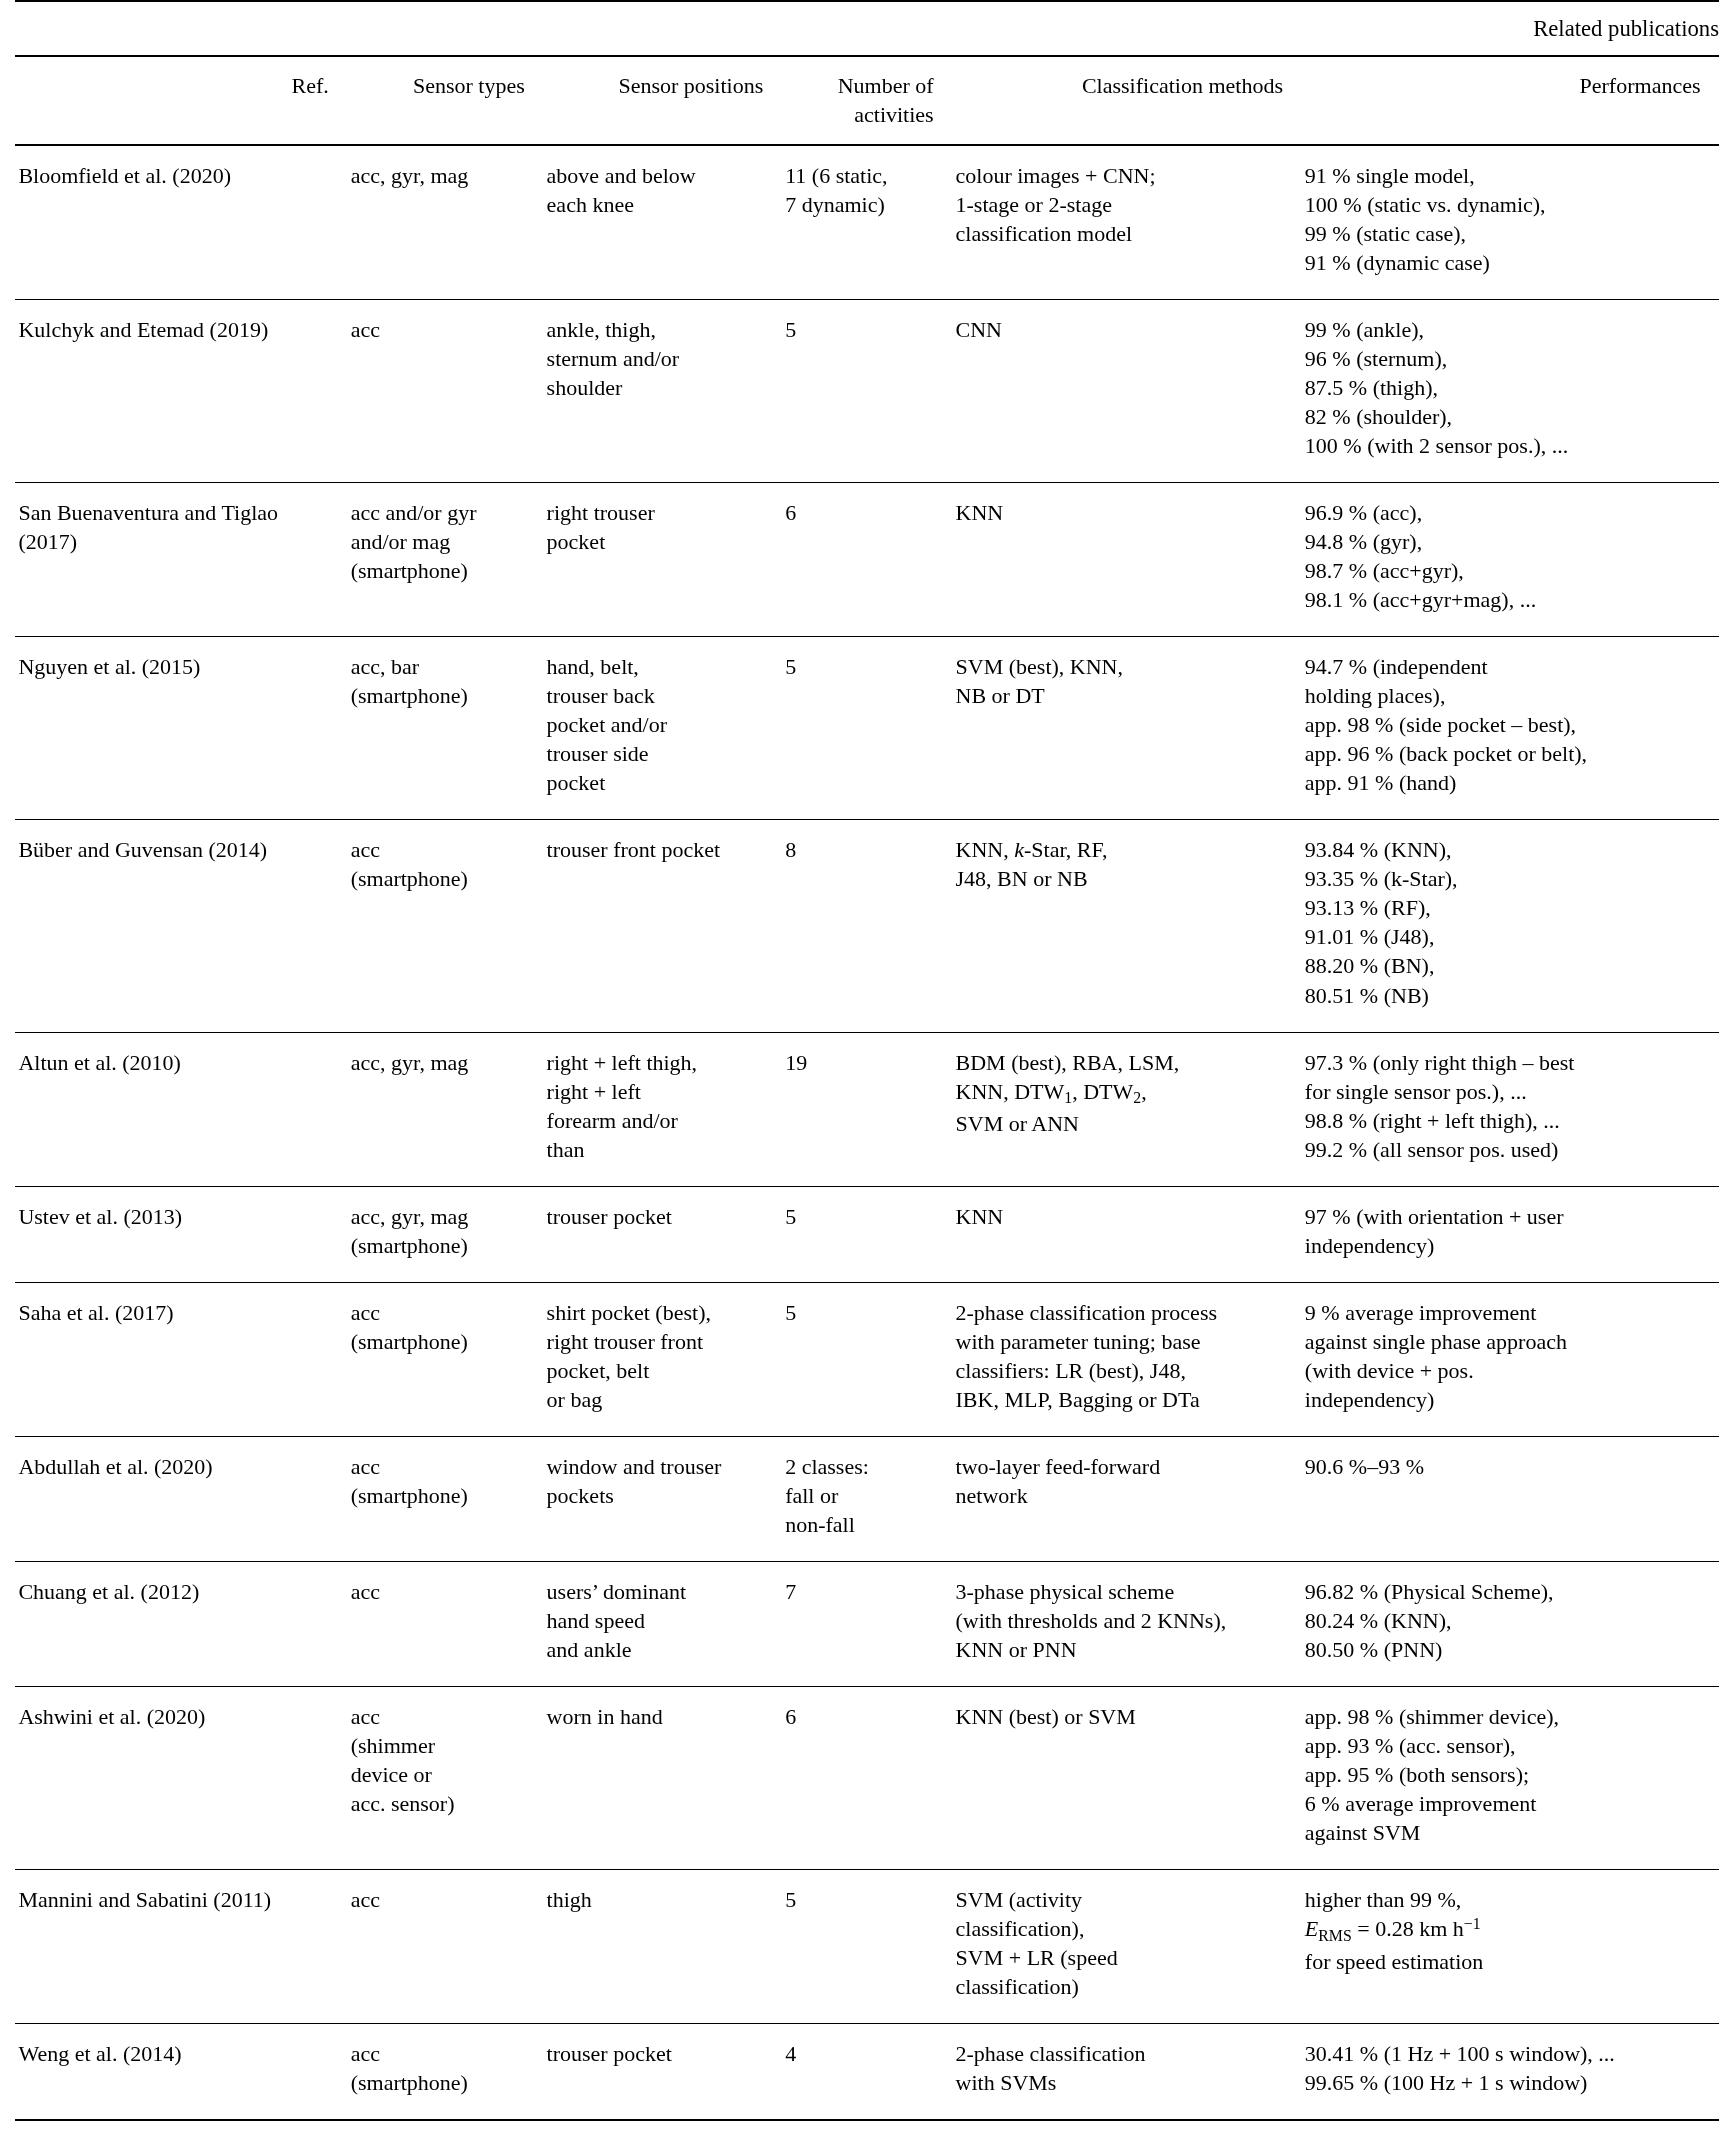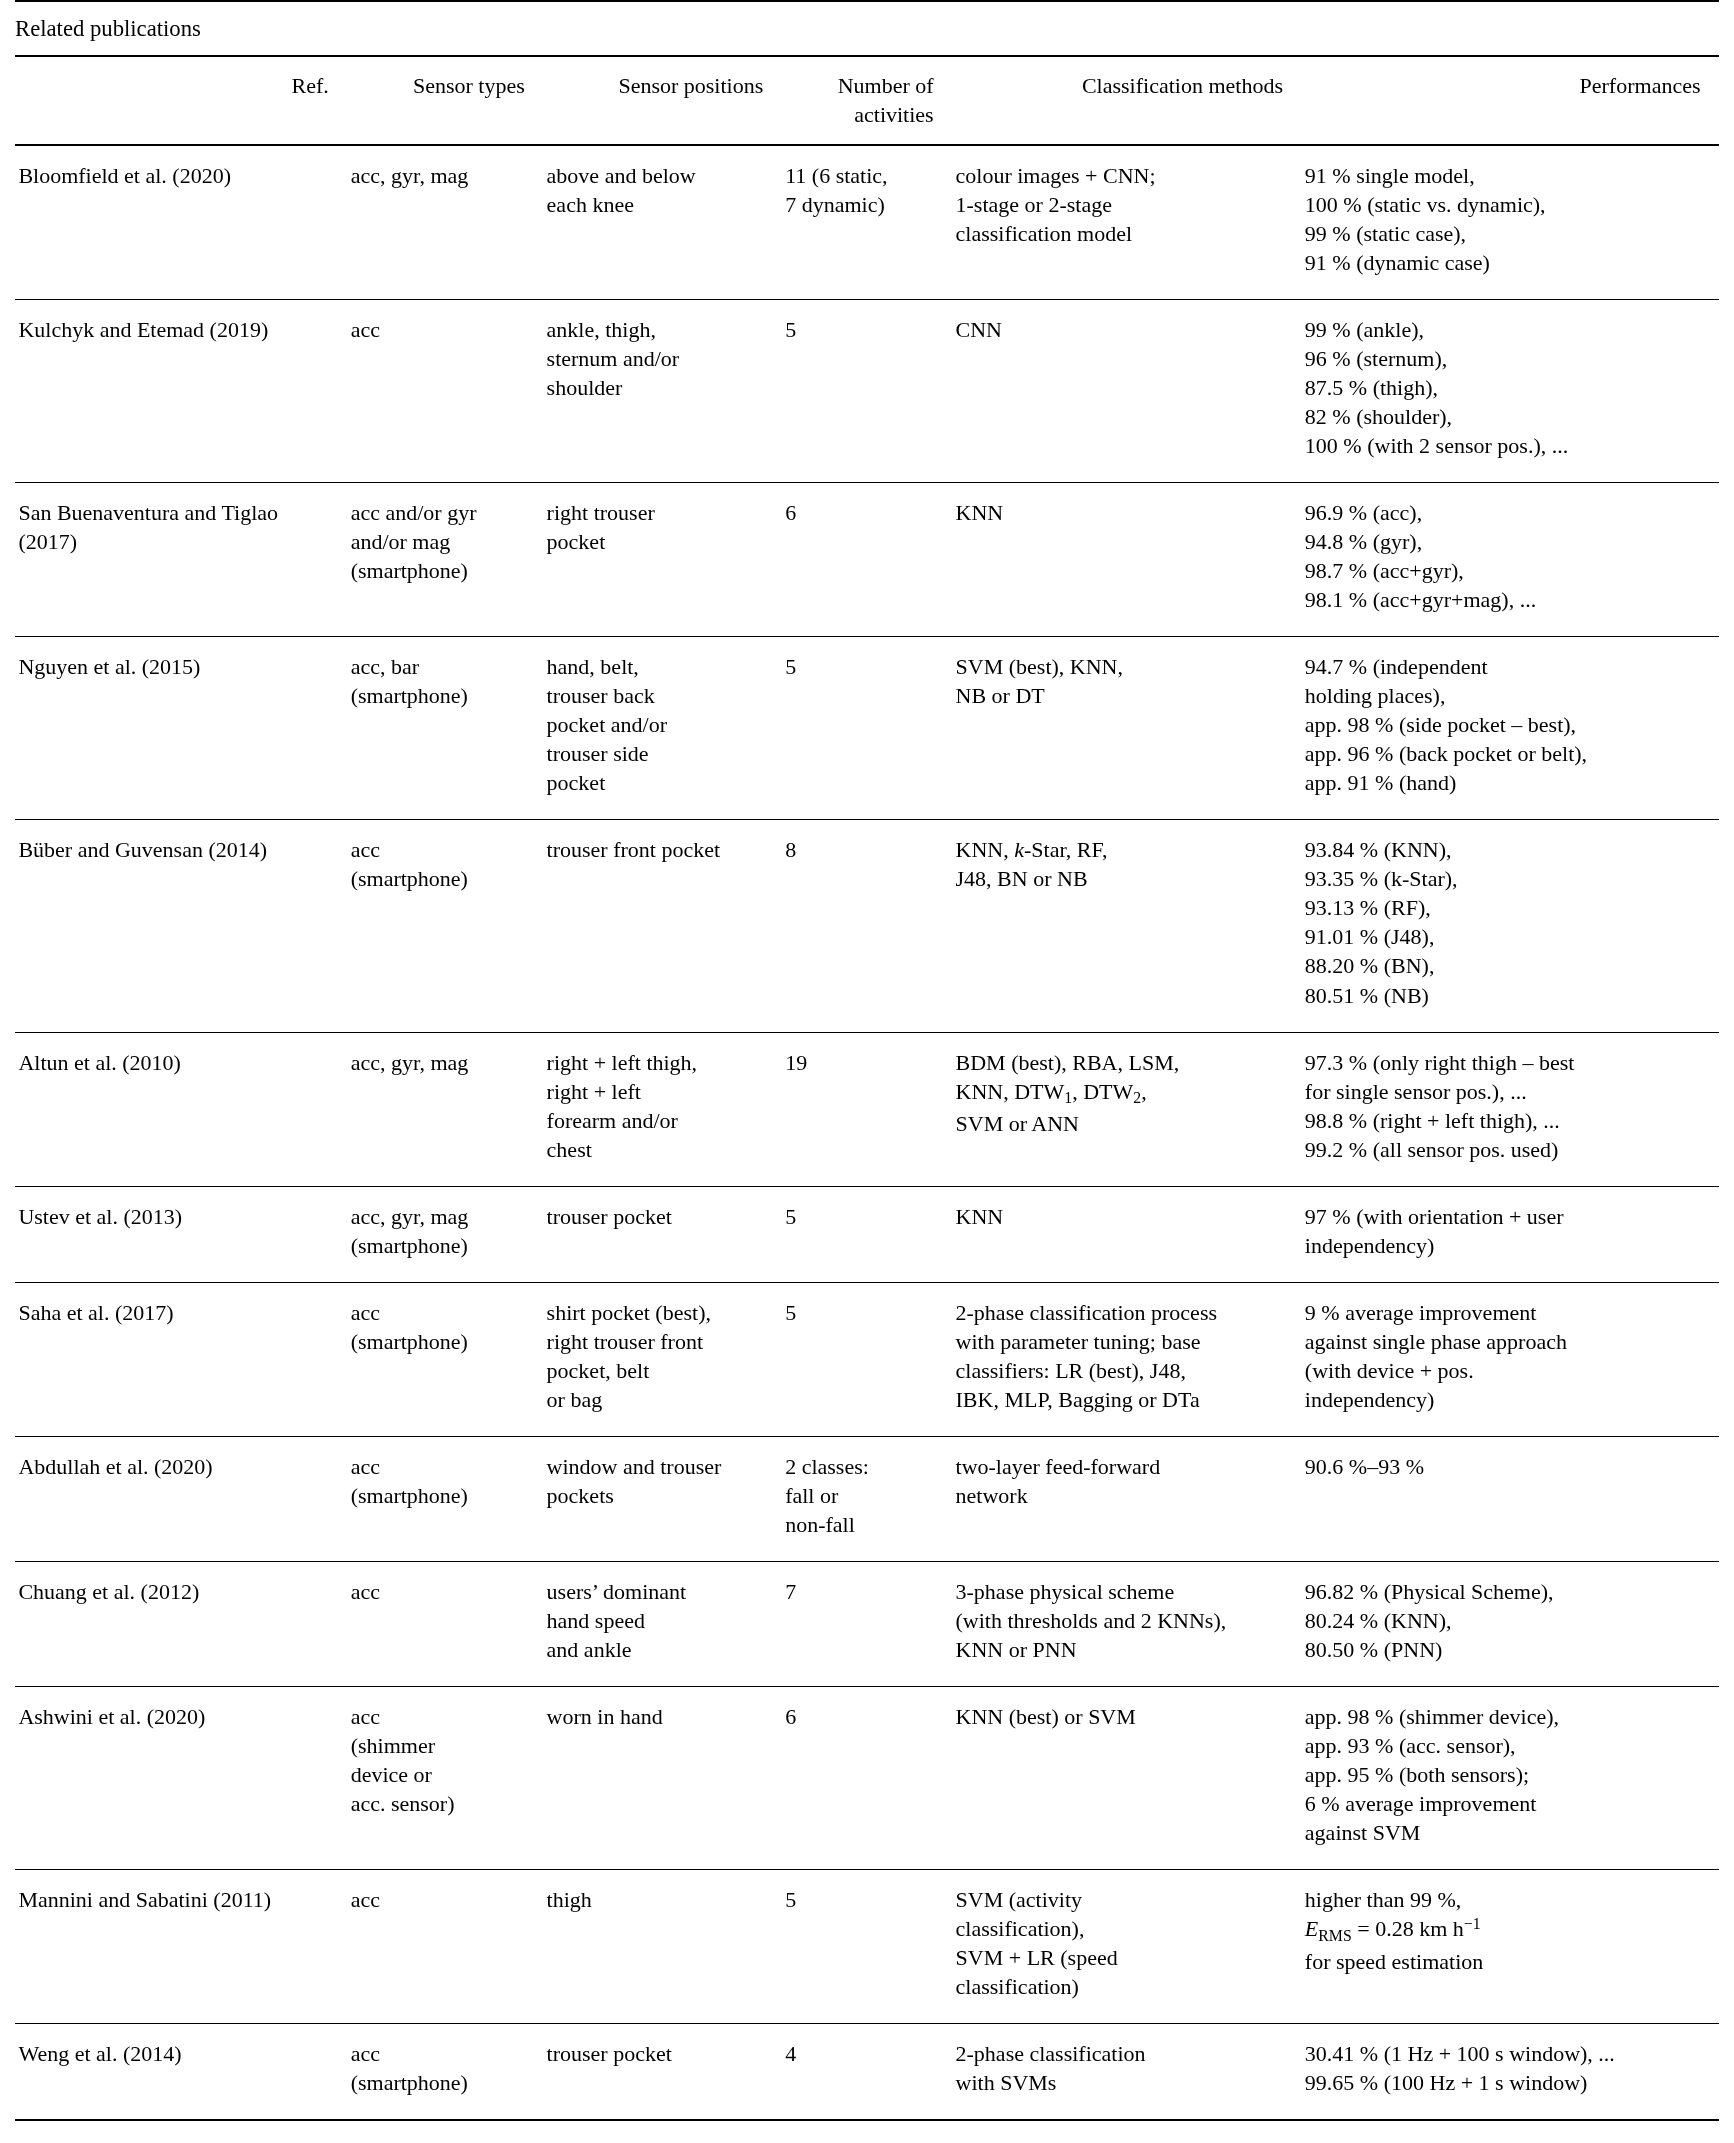--- a/index.html
+++ b/index.html
@@ -18,21 +18,21 @@
     padding: 0 15px;
   }
   table.pub-table {
     width: 100%;
     border-collapse: collapse;
     font-size: 22px;
     line-height: 1.32;
   }
   caption.table-caption {
     caption-side: top;
-    text-align: left;
+    text-align: right;
     font-size: 22.7px;
     padding: 11.7px 0 11.7px 0;
     border-top: 2.1px solid #000;
     border-bottom: 2.1px solid #000;
     font-weight: normal;
   }
   thead th {
     text-align: right;
     font-weight: normal;
     vertical-align: top;
@@ -243,21 +243,21 @@
         <td>
           <span class="cellline">Altun et al. (2010)</span>
         </td>
         <td>
           <span class="cellline">acc, gyr, mag</span>
         </td>
         <td>
           <span class="cellline">right + left thigh,</span>
           <span class="cellline">right + left</span>
           <span class="cellline">forearm and/or</span>
-          <span class="cellline">chest</span>
+          <span class="cellline">than</span>
         </td>
         <td>
           <span class="cellline">19</span>
         </td>
         <td>
           <span class="cellline">BDM (best), RBA, LSM,</span>
           <span class="cellline">KNN, DTW<sub>1</sub>, DTW<sub>2</sub>,</span>
           <span class="cellline">SVM or ANN</span>
         </td>
         <td>

